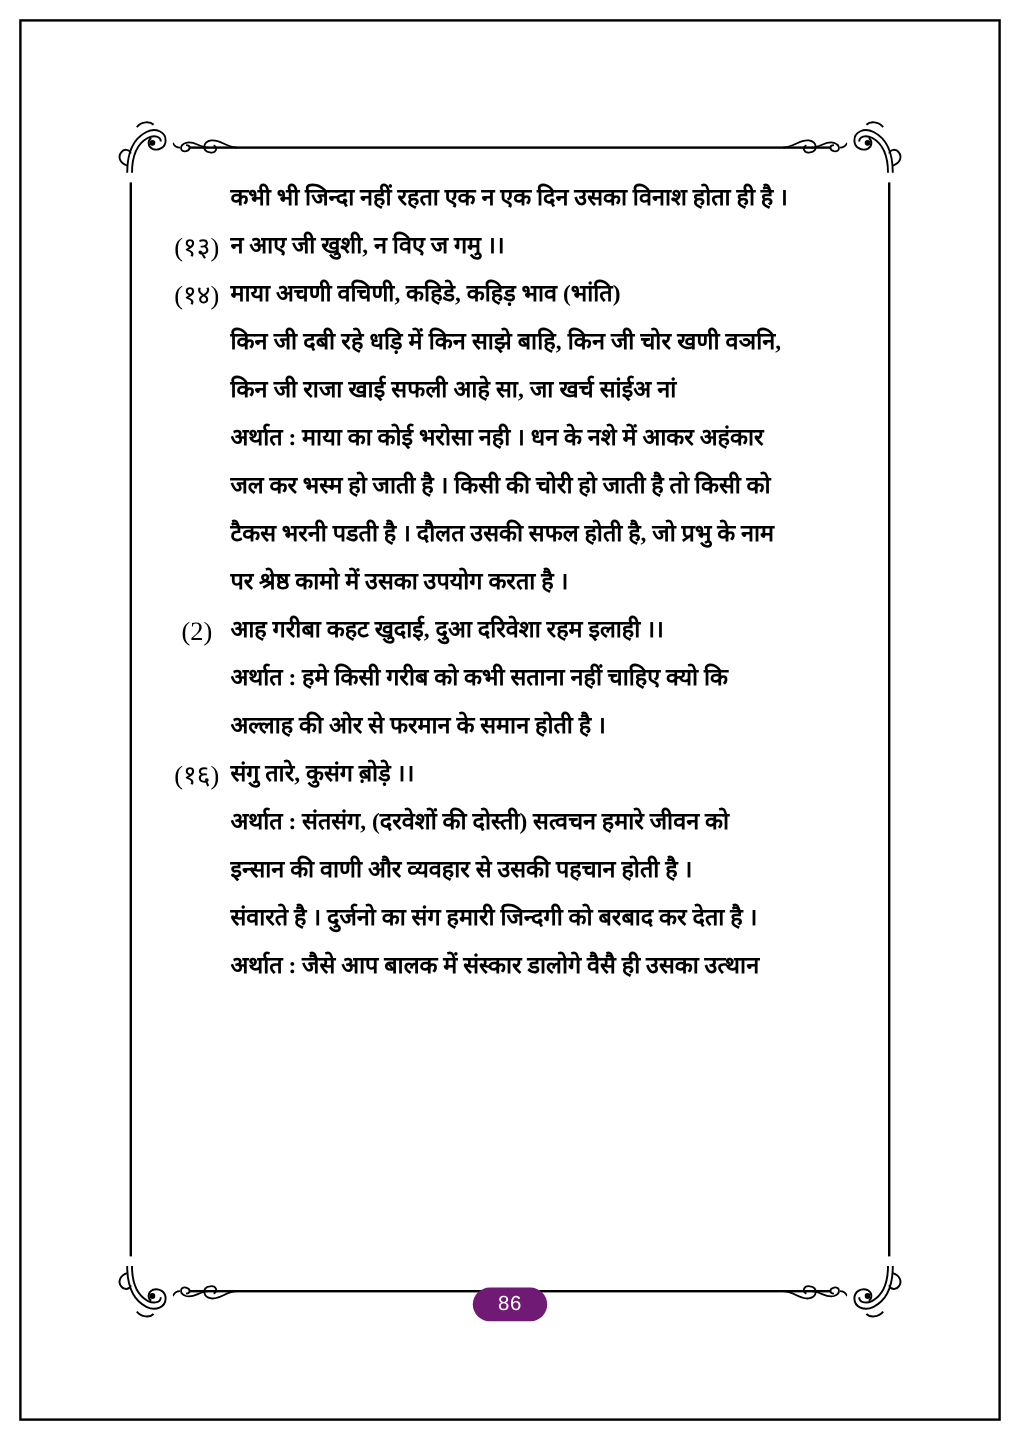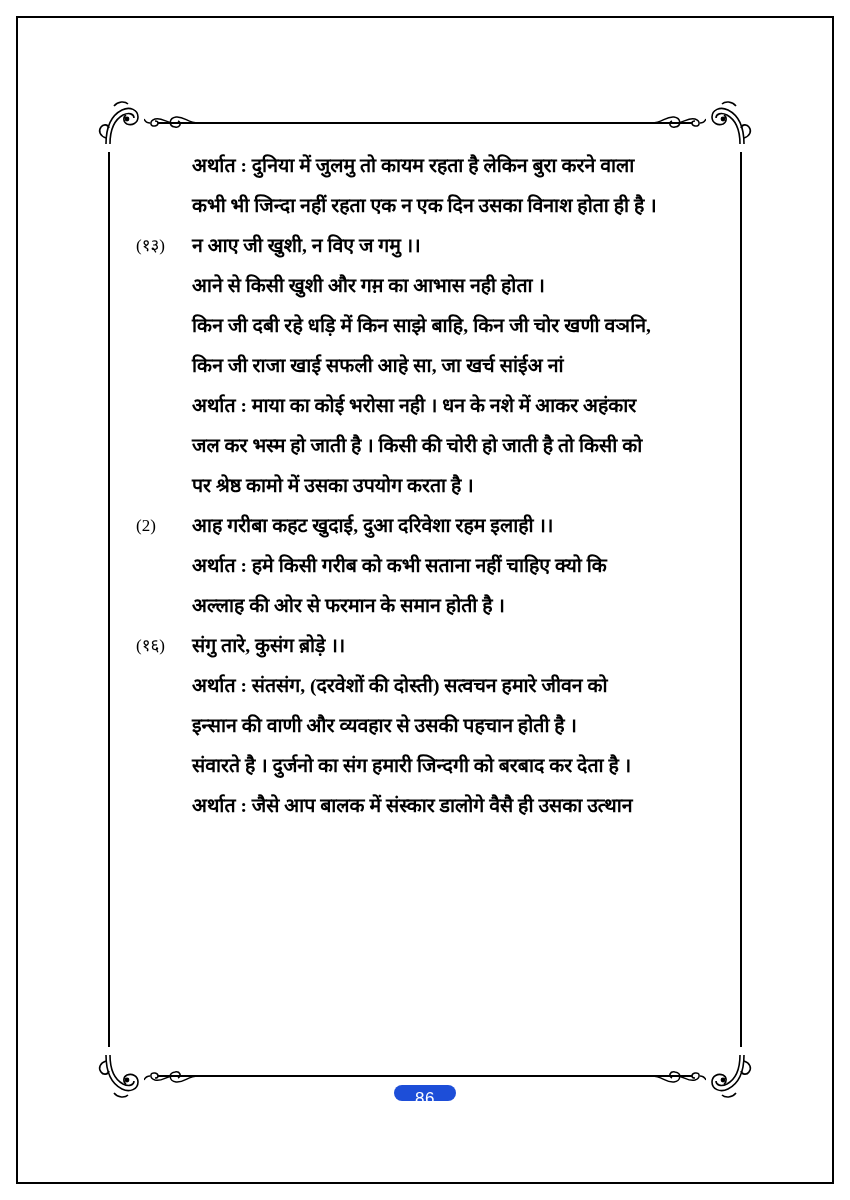--- a/index.html
+++ b/index.html
@@ -96,39 +96,39 @@
   .line {
     display: flex;
     align-items: flex-start;
     font-size: 19.5px;
     line-height: 40px;
     white-space: nowrap;
   }
   .num {
     width: 56px;
     flex: 0 0 56px;
-    text-align: left;
-    font-size: 17px;
+    text-align: center;
+    font-size: 22px;
   }
   .num.blank { visibility: hidden; }
   .txt { flex: 1 1 auto; }
   .bold { font-weight: bold; }
 
   
   .wide { letter-spacing: 0.1px; }
 
   
   .page-badge {
     position: absolute;
     left: 50%;
     transform: translateX(-50%);
     bottom: -14px;
     width: 62px;
-    height: 16px;
-    background: #1d4ed8;
+    height: 28px;
+    background: #701a75;
     color: #fff;
     border-radius: 14px;
     text-align: center;
     font-size: 17px;
     line-height: 28px;
     font-family: "Liberation Sans", sans-serif;
     letter-spacing: 0.5px;
   }
 </style>
 </head>
@@ -204,41 +204,37 @@
   <div class="flourish fl-bot-right">
     <svg width="54" height="18" viewBox="0 0 54 18" fill="none" stroke="#000" stroke-width="1.5">
       <path d="M54 9 C44 9 40 2 32 3 C25 4 24 12 31 13 C36 14 38 9 34 7"></path>
       <path d="M30 9 C22 9 18 3 11 5 C5 7 6 13 11 12 C15 11 15 7 11 7"></path>
       <path d="M6 9 C3 9 1 7 0 5"></path>
     </svg>
   </div>
 
   <div class="content">
 
-    <div class="line">
-      <span class="num blank"></span>
-      <span class="txt bold">अर्थात : दुनिया में जुलमु तो कायम रहता है लेकिन बुरा करने वाला</span>
-    </div>
 
     <div class="line">
       <span class="num blank"></span>
       <span class="txt bold">कभी भी जिन्दा नहीं रहता एक न एक दिन उसका विनाश होता ही है ।</span>
     </div>
 
     <div class="line">
       <span class="num">(१३)</span>
       <span class="txt bold">न आए जी खुशी, न विए ज गमु ।।</span>
     </div>
 
 
-    <div class="line">
-      <span class="num blank"></span>
-      <span class="txt bold">आने से किसी खुशी और गम़ का आभास नही होता ।</span>
-    </div>
-
+
+    <div class="line">
+      <span class="num">(१४)</span>
+      <span class="txt bold">माया अचणी वचिणी, कहिडे, कहिड़ भाव (भांति)</span>
+    </div>
 
     <div class="line">
       <span class="num blank"></span>
       <span class="txt bold wide">किन जी दबी रहे धड़ि में किन साझे बाहि, किन जी चोर खणी वञनि,</span>
     </div>
 
     <div class="line">
       <span class="num blank"></span>
       <span class="txt bold wide">किन जी राजा खाई सफली आहे सा, जा खर्च सांईअ नां</span>
     </div>
@@ -247,20 +243,24 @@
       <span class="num blank"></span>
       <span class="txt bold">अर्थात : माया का कोई भरोसा नही । धन के नशे में आकर अहंकार</span>
     </div>
 
 
     <div class="line">
       <span class="num blank"></span>
       <span class="txt bold">जल कर भस्म हो जाती है । किसी की चोरी हो जाती है तो किसी को</span>
     </div>
 
+    <div class="line">
+      <span class="num blank"></span>
+      <span class="txt bold">टैकस भरनी पडती है । दौलत उसकी सफल होती है, जो प्रभु के नाम</span>
+    </div>
 
     <div class="line">
       <span class="num blank"></span>
       <span class="txt bold">पर श्रेष्ठ कामो में उसका उपयोग करता है ।</span>
     </div>
 
     <div class="line">
       <span class="num">(2)</span>
       <span class="txt bold">आह गरीबा कहट खुदाई, दुआ दरिवेशा रहम इलाही ।।</span>
     </div>

